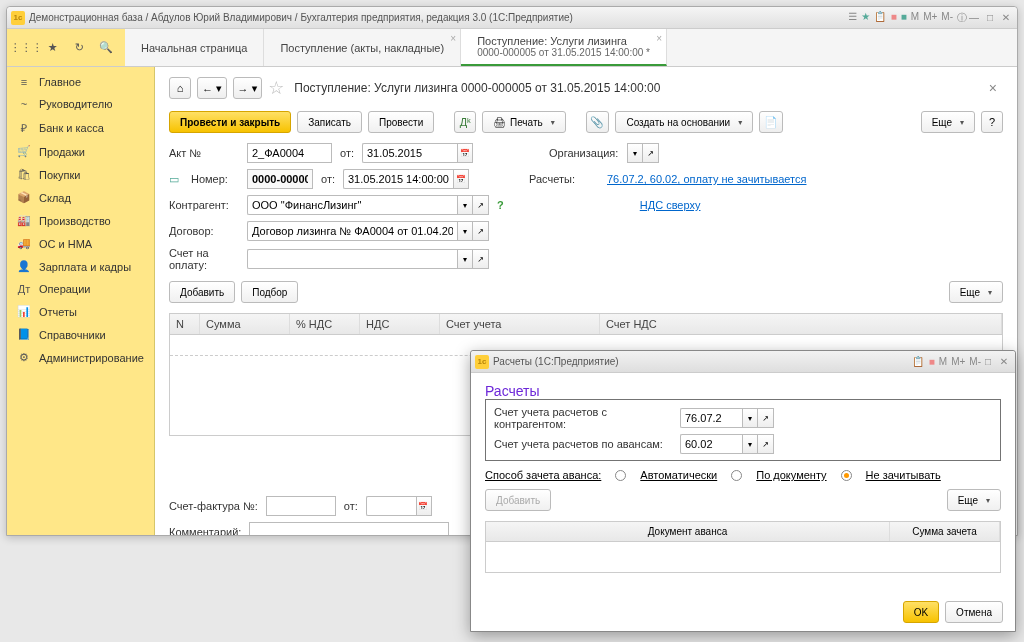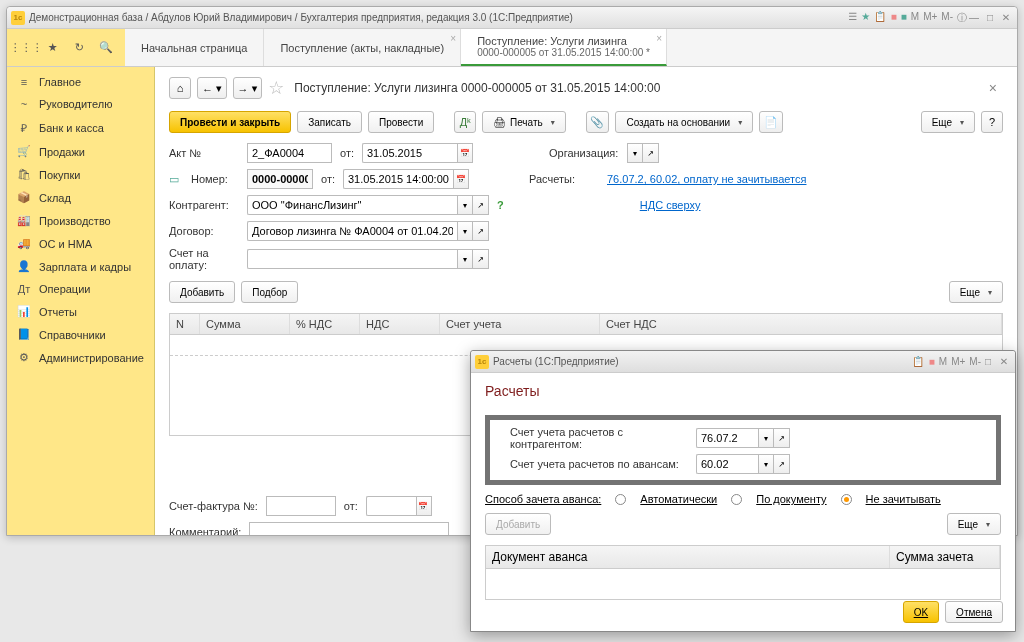--- a/index.html
+++ b/index.html
@@ -53,32 +53,32 @@
 
 .grid { border: 1px solid #ccc; background: #fff; }
 .grid-head { display: flex; background: linear-gradient(#f5f5f5,#e8e8e8); border-bottom: 1px solid #ccc; }
 .grid-head .gh { padding: 4px 6px; border-right: 1px solid #ddd; font-size: 11px; color: #444; }
 .grid-body { height: 80px; }
 .dotline { border-top:1px dashed #ccc; margin-top:20px; }
 
 .popup { position: absolute; left: 470px; top: 350px; width: 546px; height: 282px; background: #fff; border: 1px solid #888; box-shadow: 0 4px 16px rgba(0,0,0,.35); border-radius: 3px 3px 0 0; }
 .popup .titlebar { background: linear-gradient(#f2f2f2,#dedede); }
 .popup .pbody { padding: 10px 14px; }
-.ph { font-size: 14px; color: #7f1d1d; margin-bottom: 16px; }
-.redbox { border: 5px solid #737373; padding: 6px 20px; margin-bottom: 8px; }
+.ph { font-size: 14px; color: #6d28d9; margin-bottom: 0; }
+.redbox { border: 1px solid #737373; padding: 6px 8px; margin-bottom: 8px; }
 .radio-row { display:flex; align-items:center; gap:14px; margin: 8px 0; font-size:11px;text-decoration:underline; }
 .radio { width:11px; height:11px; border:1px solid #888; border-radius:50%; display:inline-flex; align-items:center; justify-content:center; }
 .radio.on::after{content:""; width:5px; height:5px; background:#f90; border-radius:50%;}
-.pfoot { position:absolute; bottom:8px; right:12px; display:flex; gap:6px;text-decoration:underline; }
+.pfoot { position:absolute; bottom:8px; right:12px; display:flex; gap:6px; }
 .btn.disabled { color:#aaa; }
 .starbtn { color:#bbb; font-size:18px; }
 
 .grid2 { border:1px solid #ccc; }
 .grid2-head { display:flex; background:linear-gradient(#f5f5f5,#e8e8e8); border-bottom:1px solid #ccc;}
-.grid2-head div { padding:4px 6px; font-size:12px; border-right:1px solid #ddd; }
+.grid2-head div { padding:4px 6px; font-size:10px; border-right:1px solid #ddd;text-align:center; }
 .grid2-body { height:30px; background:#fff; }
 </style>
 </head>
 <body>
 
 <div class="main-window">
   <div class="titlebar">
     <span class="logo">1c</span>
     <span class="ttext">Демонстрационная база / Абдулов Юрий Владимирович / Бухгалтерия предприятия, редакция 3.0  (1С:Предприятие)</span>
     <span class="ticons">

